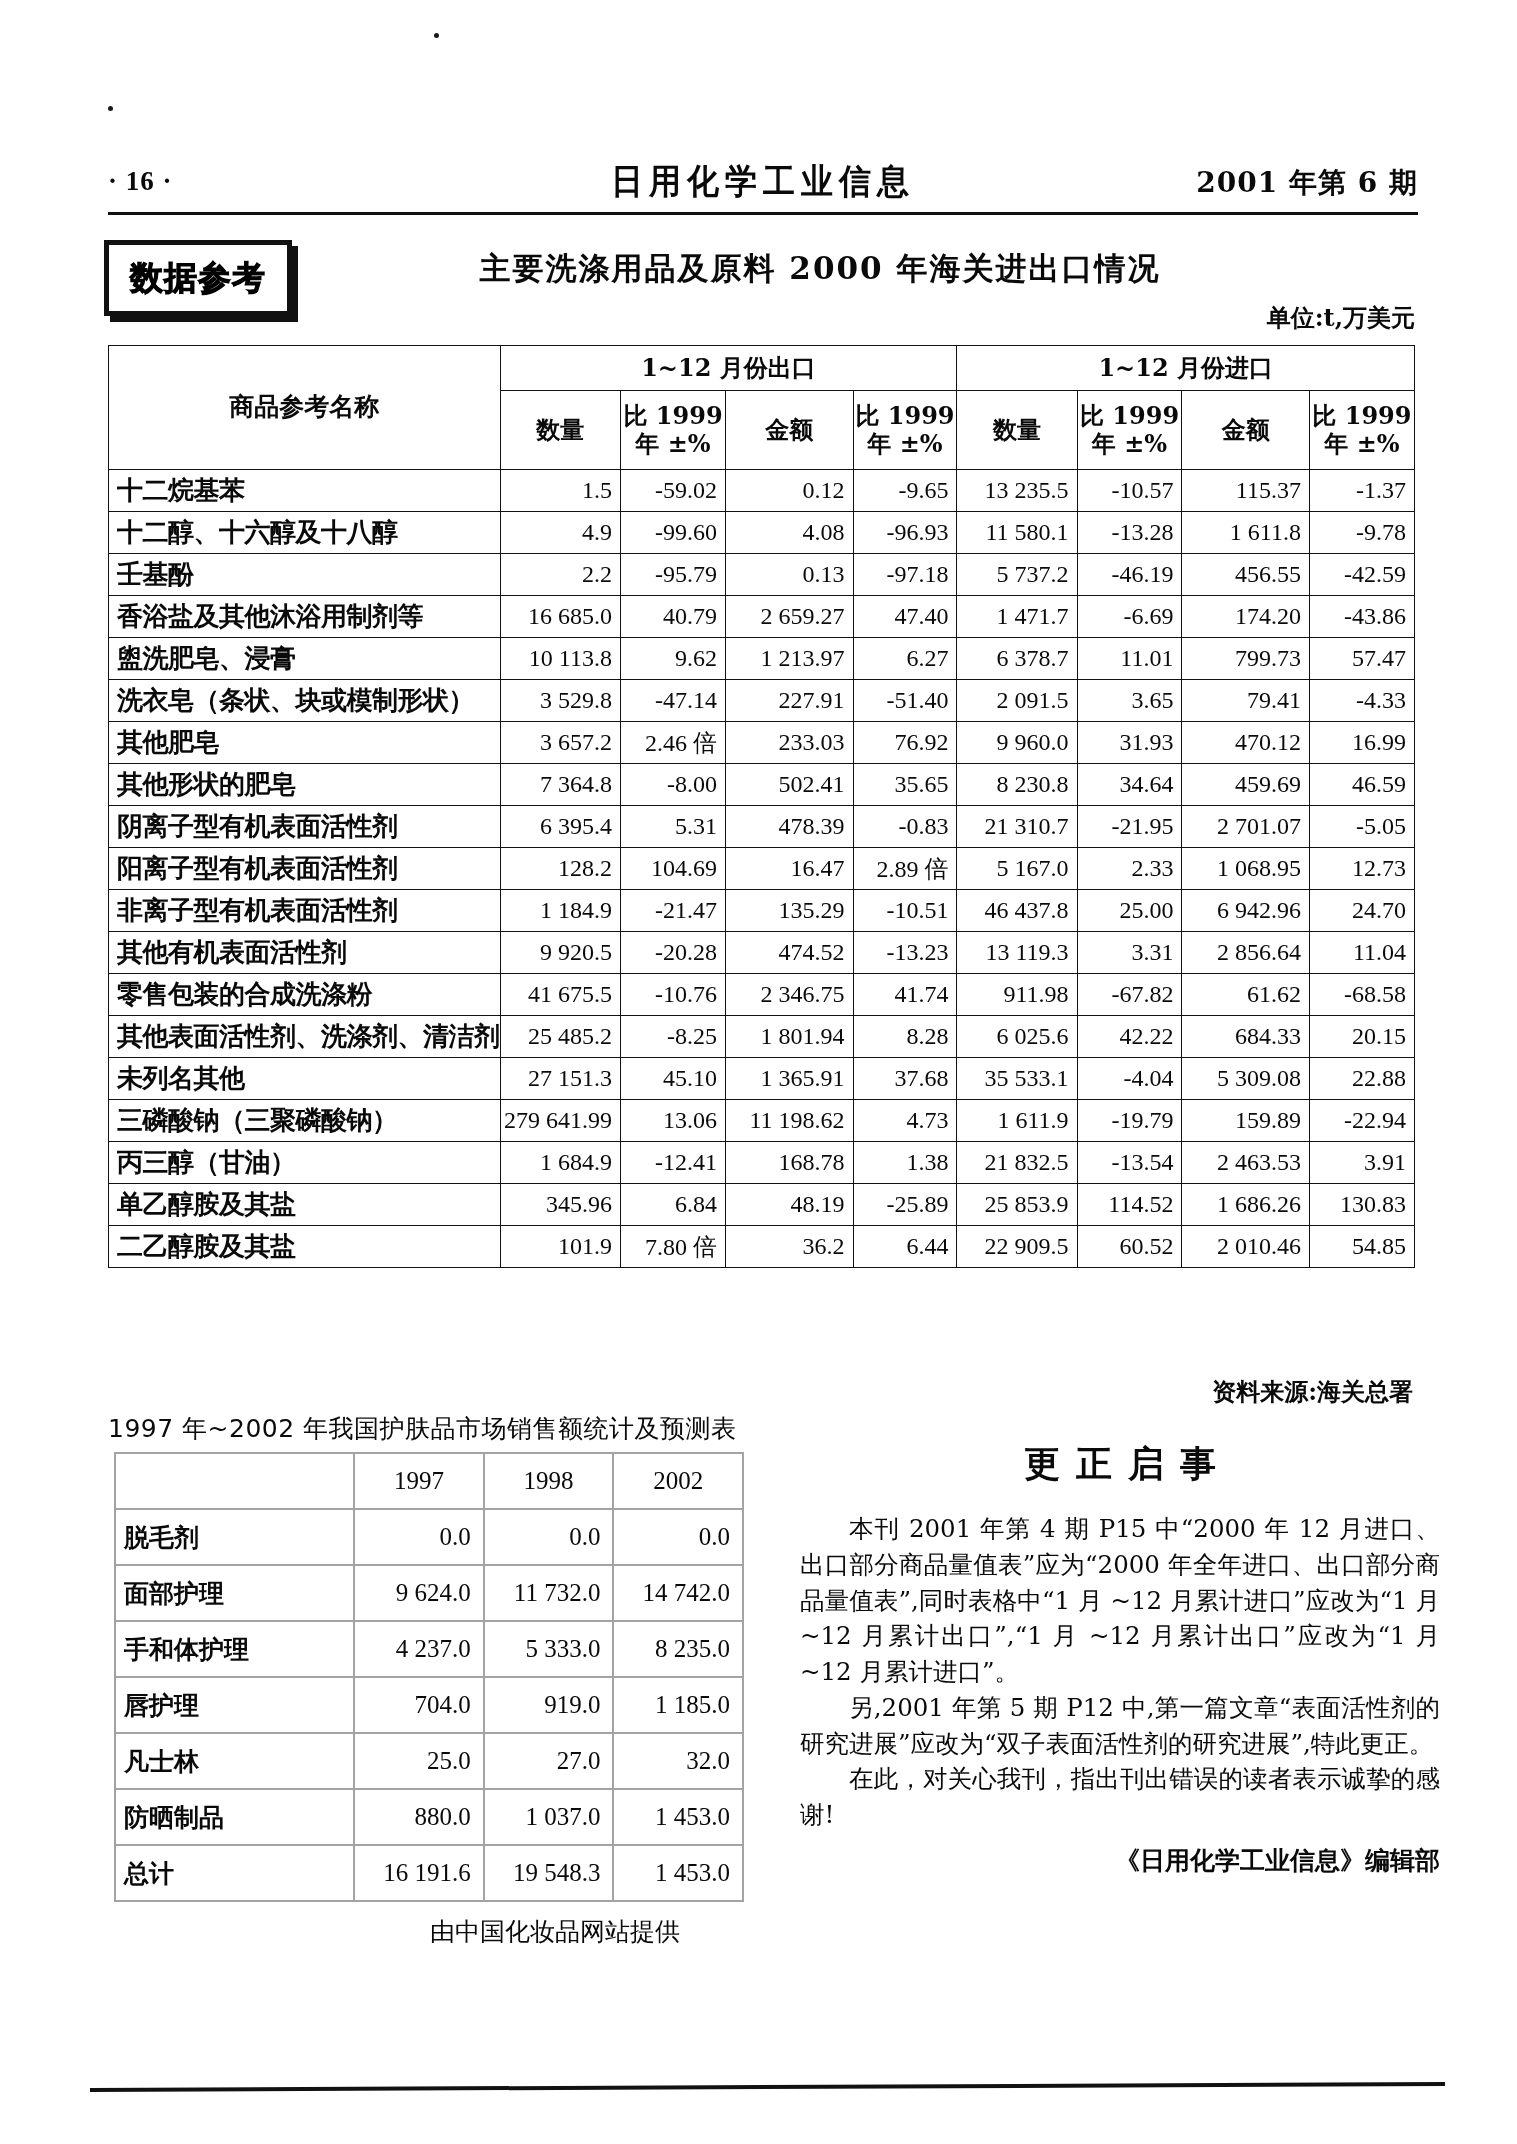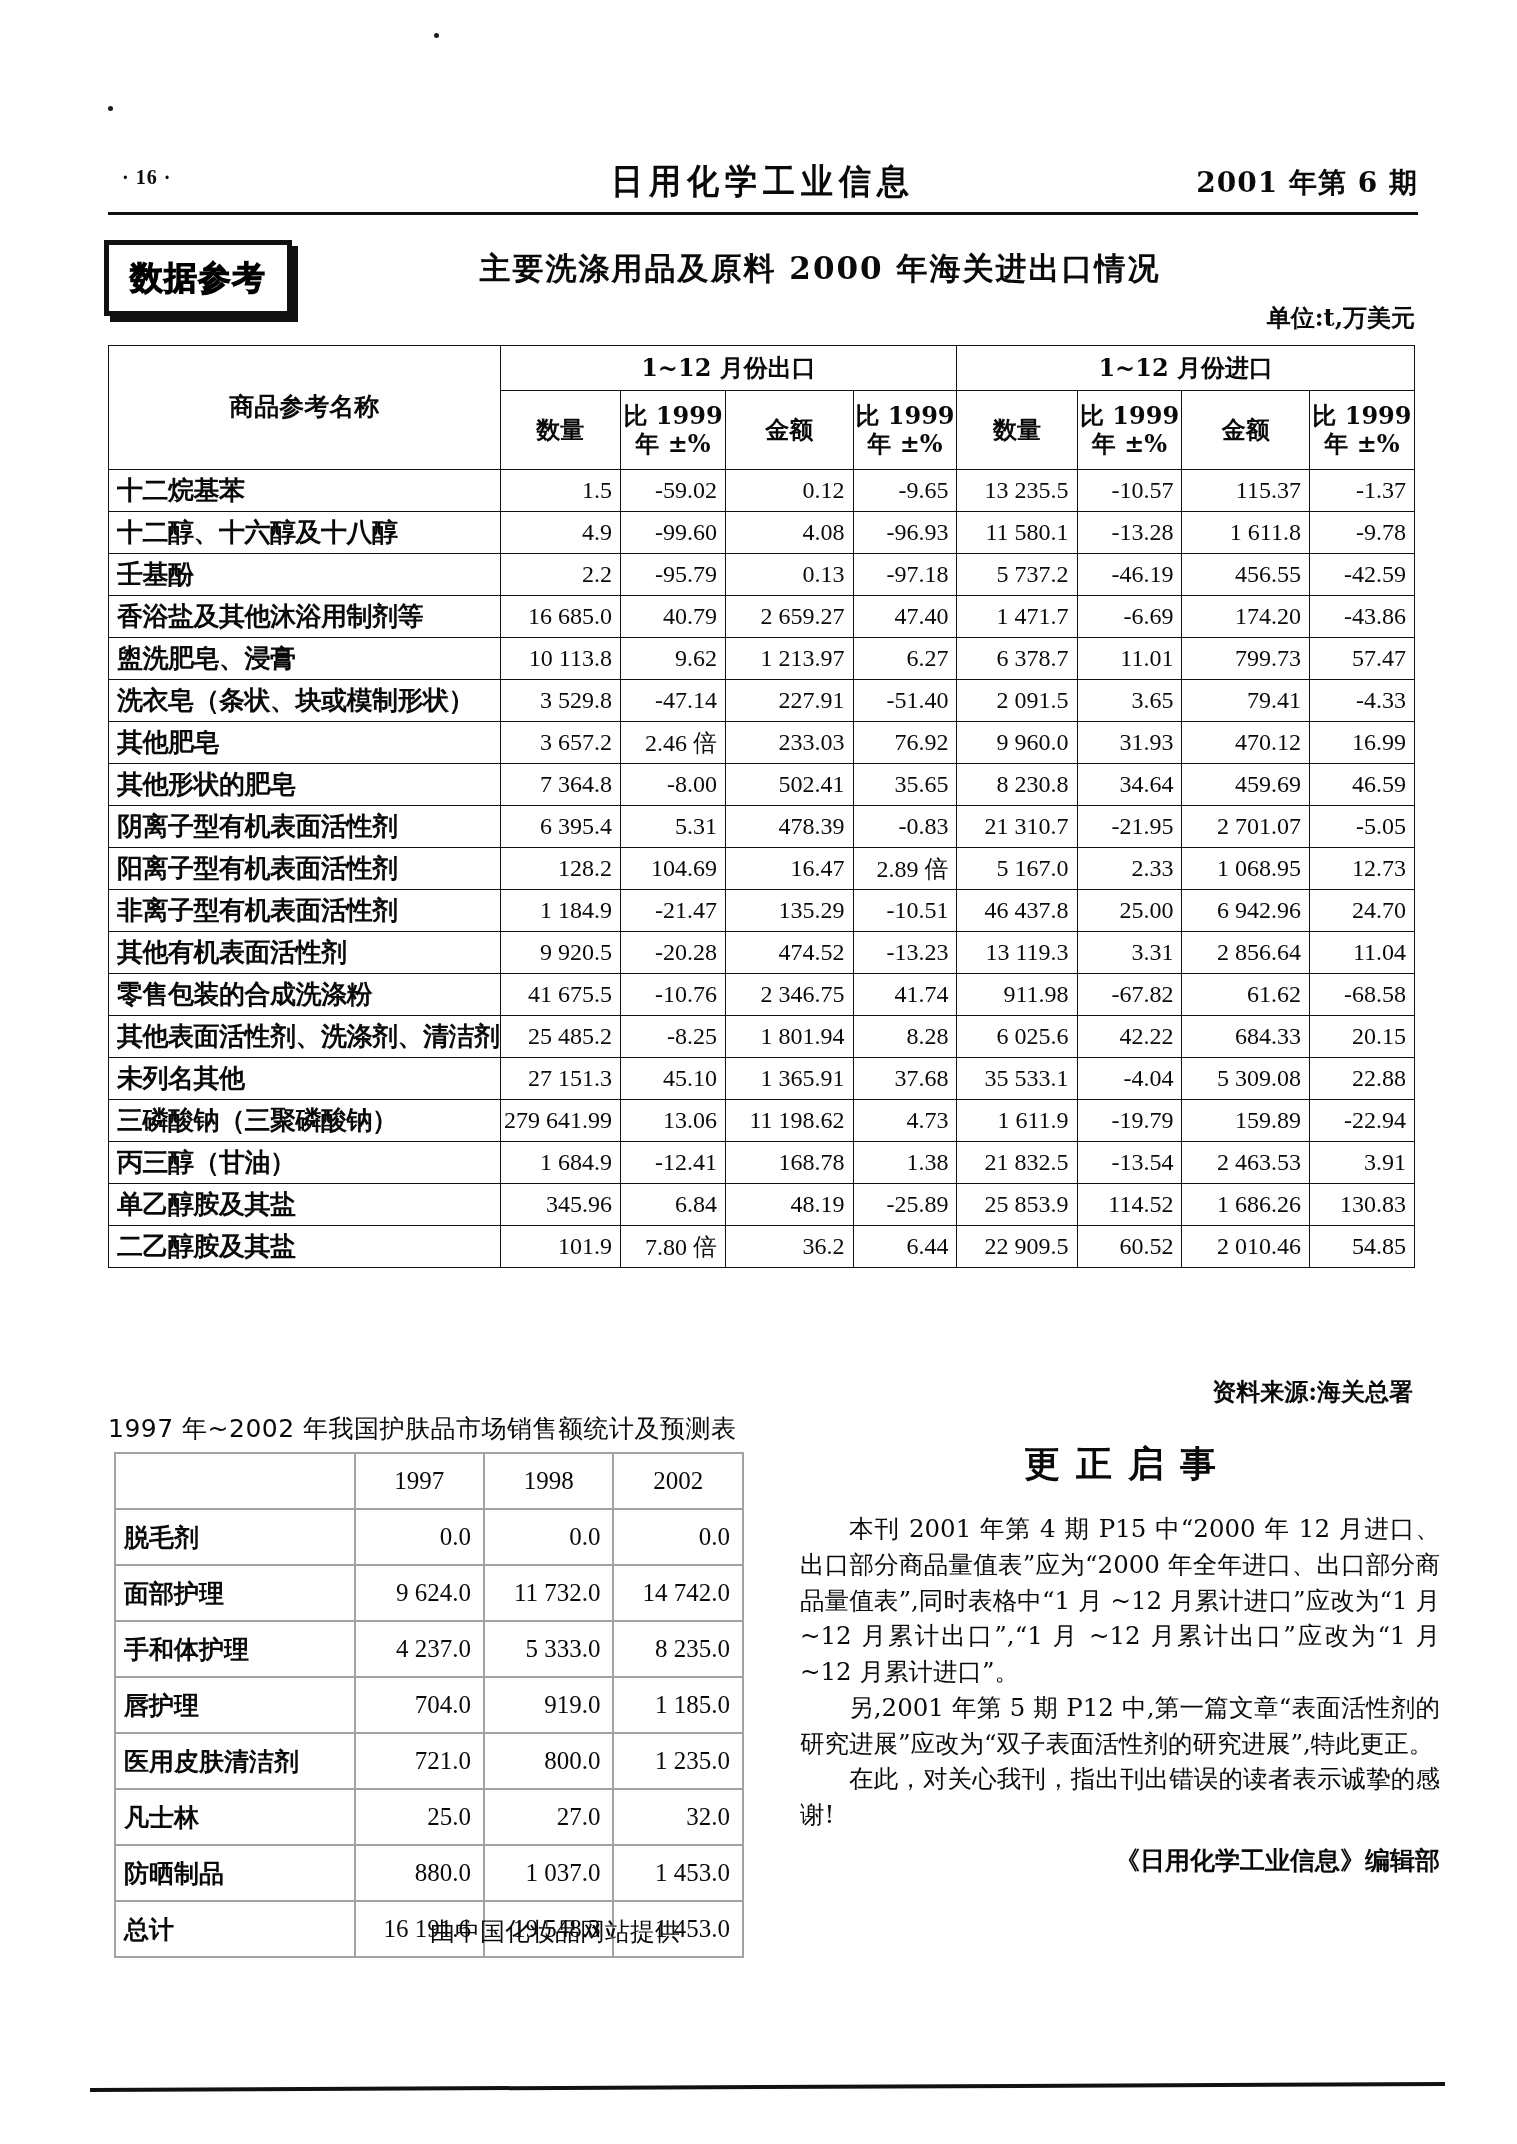--- a/index.html
+++ b/index.html
@@ -30,22 +30,22 @@
   
   .runhead {
     position: absolute;
     left: 108px;
     top: 160px;
     width: 1310px;
     height: 48px;
   }
   .folio {
     position: absolute;
-    left: 14px; top: 6px;
-    font-size: 20px;
+    left: 0; top: 6px;
+    font-size: 27px;
     font-weight: 700;
     letter-spacing: 1px;
     font-family: "Liberation Serif", serif;
   }
   .journal-name {
     position: absolute;
     left: 0; right: 0;
     top: 0;
     text-align: center;
     font-size: 32px;
@@ -571,26 +571,20 @@
           <td class="num">5 333.0</td>
           <td class="num">8 235.0</td>
         </tr>
         <tr>
           <td class="rname">唇护理</td>
           <td class="num">704.0</td>
           <td class="num">919.0</td>
           <td class="num">1 185.0</td>
         </tr>
         <tr>
-          <td class="rname">医用皮肤清洁剂</td>
-          <td class="num">721.0</td>
-          <td class="num">800.0</td>
-          <td class="num">1 235.0</td>
-        </tr>
-        <tr>
           <td class="rname">凡士林</td>
           <td class="num">25.0</td>
           <td class="num">27.0</td>
           <td class="num">32.0</td>
         </tr>
         <tr>
           <td class="rname">防晒制品</td>
           <td class="num">880.0</td>
           <td class="num">1 037.0</td>
           <td class="num">1 453.0</td>

